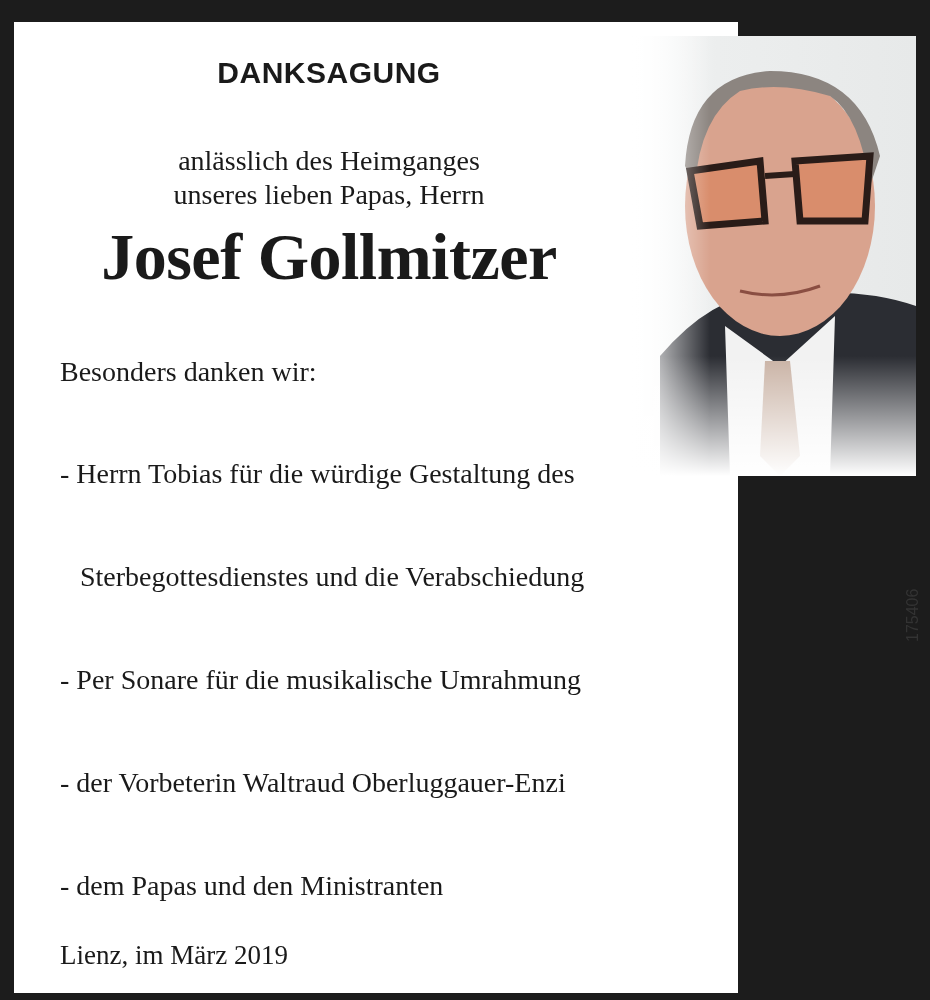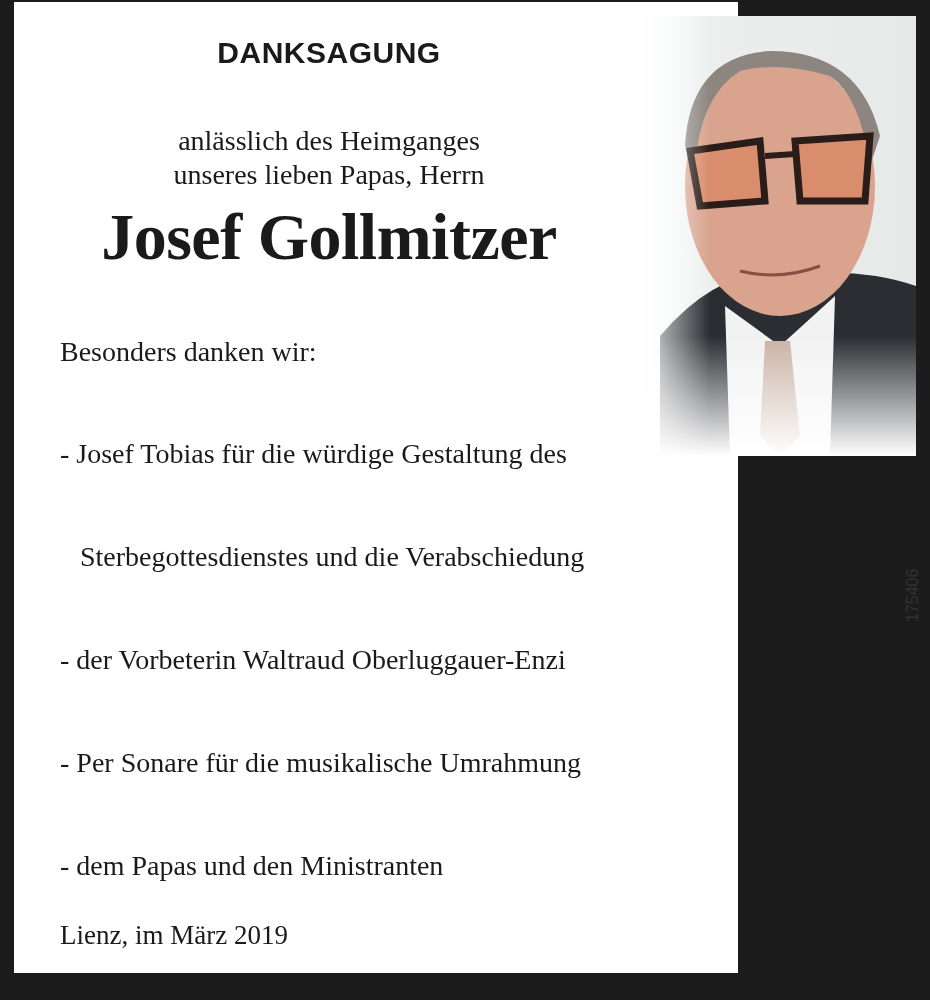--- a/index.html
+++ b/index.html
@@ -1,18 +1,18 @@
 <!DOCTYPE html>
 <html><head>
 <meta charset="utf-8">
 <style>
   html, body { margin:0; padding:0; }
   body { width:930px; height:1000px; background:#1c1c1c; position:relative; overflow:hidden;
          font-family:"Liberation Serif", serif; color:#1a1a1a; }
-  .card { position:absolute; left:14px; top:2px; width:724px; height:971px; background:#fff; }
+  .card { position:absolute; left:14px; top:22px; width:724px; height:971px; background:#fff; }
   .heading { position:absolute; left:0; width:630px; top:34px; text-align:center;
              font-family:"Liberation Sans", sans-serif; font-weight:bold; font-size:30px; letter-spacing:0.5px; }
   .sub { position:absolute; left:0; width:630px; text-align:center; font-size:28px; line-height:34px;margin-top:44px; }
   .name { position:absolute; left:0; width:630px; top:172px; text-align:center; font-weight:bold; font-size:66px; line-height:70px; letter-spacing:-0.5px;margin-top:28px; }
   .photo { position:absolute; left:616px; top:14px; width:286px; height:440px; overflow:hidden;
            background:linear-gradient(90deg,#fff 0%, #eceeee 30%, #e7e9e9 100%); }
   .photo-fade-l { position:absolute; left:0; top:0; width:80px; height:100%; background:linear-gradient(90deg,#fff,rgba(255,255,255,0)); }
   .photo-fade-b { position:absolute; left:0; bottom:0; width:100%; height:120px; background:linear-gradient(0deg,#fff,rgba(255,255,255,0)); }
   .body-text { position:absolute; left:46px; top:264px; font-size:28px; line-height:34.3px; white-space:pre; }
   .body-text div { height:34.3px; }
@@ -42,24 +42,24 @@
       <path d="M165 125 L240 120 L235 185 L170 185 Z" fill="#d98d6c" stroke="#2a1c18" stroke-width="7"></path>
       <path d="M135 140 L165 138" stroke="#2a1c18" stroke-width="6"></path>
       <path d="M110 255 Q150 265 190 250" stroke="#8a4e42" stroke-width="3" fill="none"></path>
     </svg>
     <div class="photo-fade-l"></div>
     <div class="photo-fade-b"></div>
   </div>
 
   <div class="body-text">
     <div>Besonders danken wir:</div>
-    <div>- Josef Tobias für die würdige Gestaltung des</div>
+    <div>- Herrn Tobias für die würdige Gestaltung des</div>
     <div class="indent">Sterbegottesdienstes und die Verabschiedung</div>
+    <div>- Per Sonare für die musikalische Umrahmung</div>
     <div>- der Vorbeterin Waltraud Oberluggauer-Enzi</div>
-    <div>- Per Sonare für die musikalische Umrahmung</div>
     <div>- dem Papas und den Ministranten</div>
     
     
     
     
     
     
     
     
     

